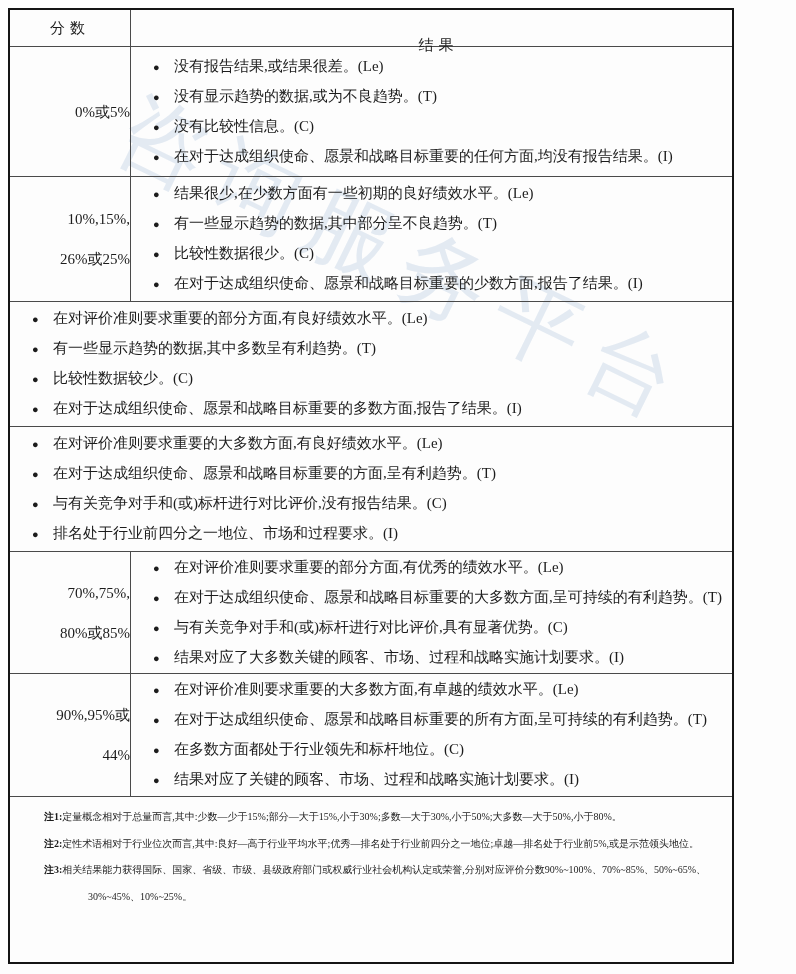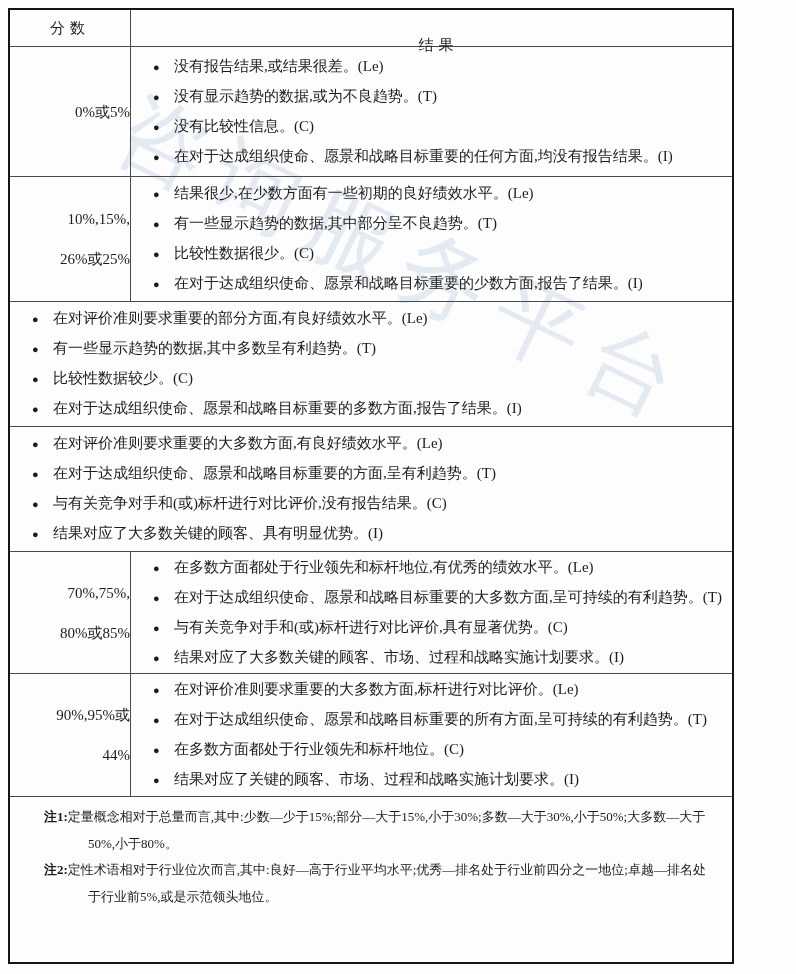--- a/index.html
+++ b/index.html
@@ -59,21 +59,21 @@
     padding:0 8px 0 22px;
     font-size:15px;
     box-sizing:border-box;
   }
   .bullet-line{display:flex;align-items:baseline;line-height:29px;}
   .bullet-marker{flex:0 0 21px;font-size:11px;}
   .bullet-text{flex:1;}
   .notes{
     flex:1 1 auto;
     padding:7px 16px 15px 34px;
-    font-size:13px;line-height:26.5px;
+    font-size:10px;line-height:26.5px;
     box-sizing:border-box;
   }
   .note{padding-left:44px;text-indent:-44px;}
   .note-label{font-weight:bold;}
 </style>
 </head>
 <body>
 
 <div class="page">
 
@@ -167,34 +167,34 @@
         <div class="bullet-line">
             <span class="bullet-marker">●</span>
             <span class="bullet-text">在对于达成组织使命、愿景和战略目标重要的方面,呈有利趋势。(T)</span>
           </div>
         <div class="bullet-line">
             <span class="bullet-marker">●</span>
             <span class="bullet-text">与有关竞争对手和(或)标杆进行对比评价,没有报告结果。(C)</span>
           </div>
         <div class="bullet-line">
             <span class="bullet-marker">●</span>
-            <span class="bullet-text">结果对应了大多数关键的顾客、具有明显优势。(I)</span>
+            <span class="bullet-text">排名处于行业前四分之一地位、市场和过程要求。(I)</span>
           </div>
       </div>
     </div>
 
     <div class="row r5">
       <div class="score-cell">
         <span>70%,75%,</span>
         <span>80%或85%</span>
       </div>
       <div class="result-cell">
         <div class="bullet-line">
             <span class="bullet-marker">●</span>
-            <span class="bullet-text">在多数方面都处于行业领先和标杆地位,有优秀的绩效水平。(Le)</span>
+            <span class="bullet-text">在对评价准则要求重要的部分方面,有优秀的绩效水平。(Le)</span>
           </div>
         <div class="bullet-line">
             <span class="bullet-marker">●</span>
             <span class="bullet-text">在对于达成组织使命、愿景和战略目标重要的大多数方面,呈可持续的有利趋势。(T)</span>
           </div>
         <div class="bullet-line">
             <span class="bullet-marker">●</span>
             <span class="bullet-text">与有关竞争对手和(或)标杆进行对比评价,具有显著优势。(C)</span>
           </div>
         <div class="bullet-line">
@@ -205,36 +205,37 @@
     </div>
 
     <div class="row r6">
       <div class="score-cell">
         <span>90%,95%或</span>
         <span>44%</span>
       </div>
       <div class="result-cell">
         <div class="bullet-line">
             <span class="bullet-marker">●</span>
-            <span class="bullet-text">在对评价准则要求重要的大多数方面,标杆进行对比评价。(Le)</span>
+            <span class="bullet-text">在对评价准则要求重要的大多数方面,有卓越的绩效水平。(Le)</span>
           </div>
         <div class="bullet-line">
             <span class="bullet-marker">●</span>
             <span class="bullet-text">在对于达成组织使命、愿景和战略目标重要的所有方面,呈可持续的有利趋势。(T)</span>
           </div>
         <div class="bullet-line">
             <span class="bullet-marker">●</span>
             <span class="bullet-text">在多数方面都处于行业领先和标杆地位。(C)</span>
           </div>
         <div class="bullet-line">
             <span class="bullet-marker">●</span>
             <span class="bullet-text">结果对应了关键的顾客、市场、过程和战略实施计划要求。(I)</span>
           </div>
       </div>
     </div>
 
     <div class="notes">
       <div class="note"><span class="note-label">注1:</span><span>定量概念相对于总量而言,其中:少数—少于15%;部分—大于15%,小于30%;多数—大于30%,小于50%;大多数—大于50%,小于80%。</span></div>
       <div class="note"><span class="note-label">注2:</span><span>定性术语相对于行业位次而言,其中:良好—高于行业平均水平;优秀—排名处于行业前四分之一地位;卓越—排名处于行业前5%,或是示范领头地位。</span></div>
+      <div class="note"><span class="note-label">注3:</span><span>相关结果能力获得国际、国家、省级、市级、县级政府部门或权威行业社会机构认定或荣誉,分别对应评价分数90%~100%、70%~85%、50%~65%、30%~45%、10%~25%。</span></div>
     </div>
 
   </div>
 </div>
 
 </body></html>

